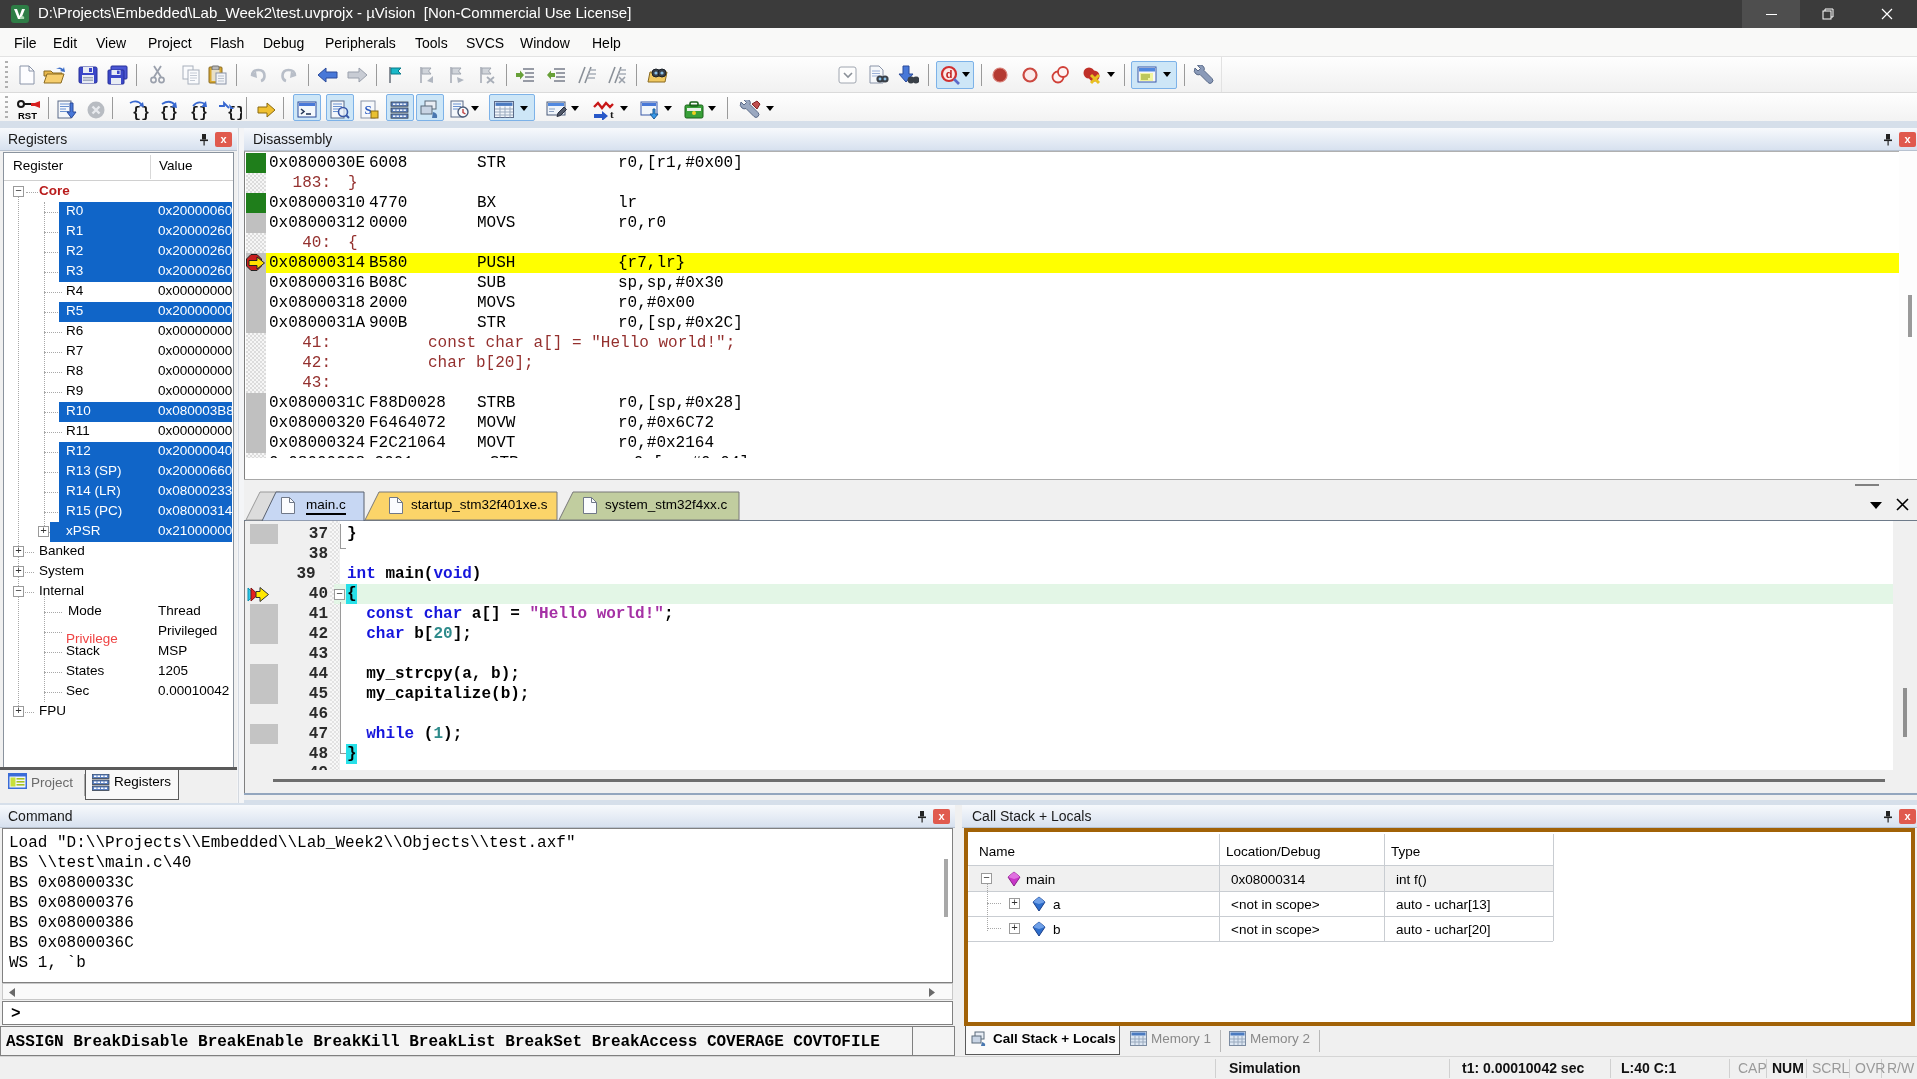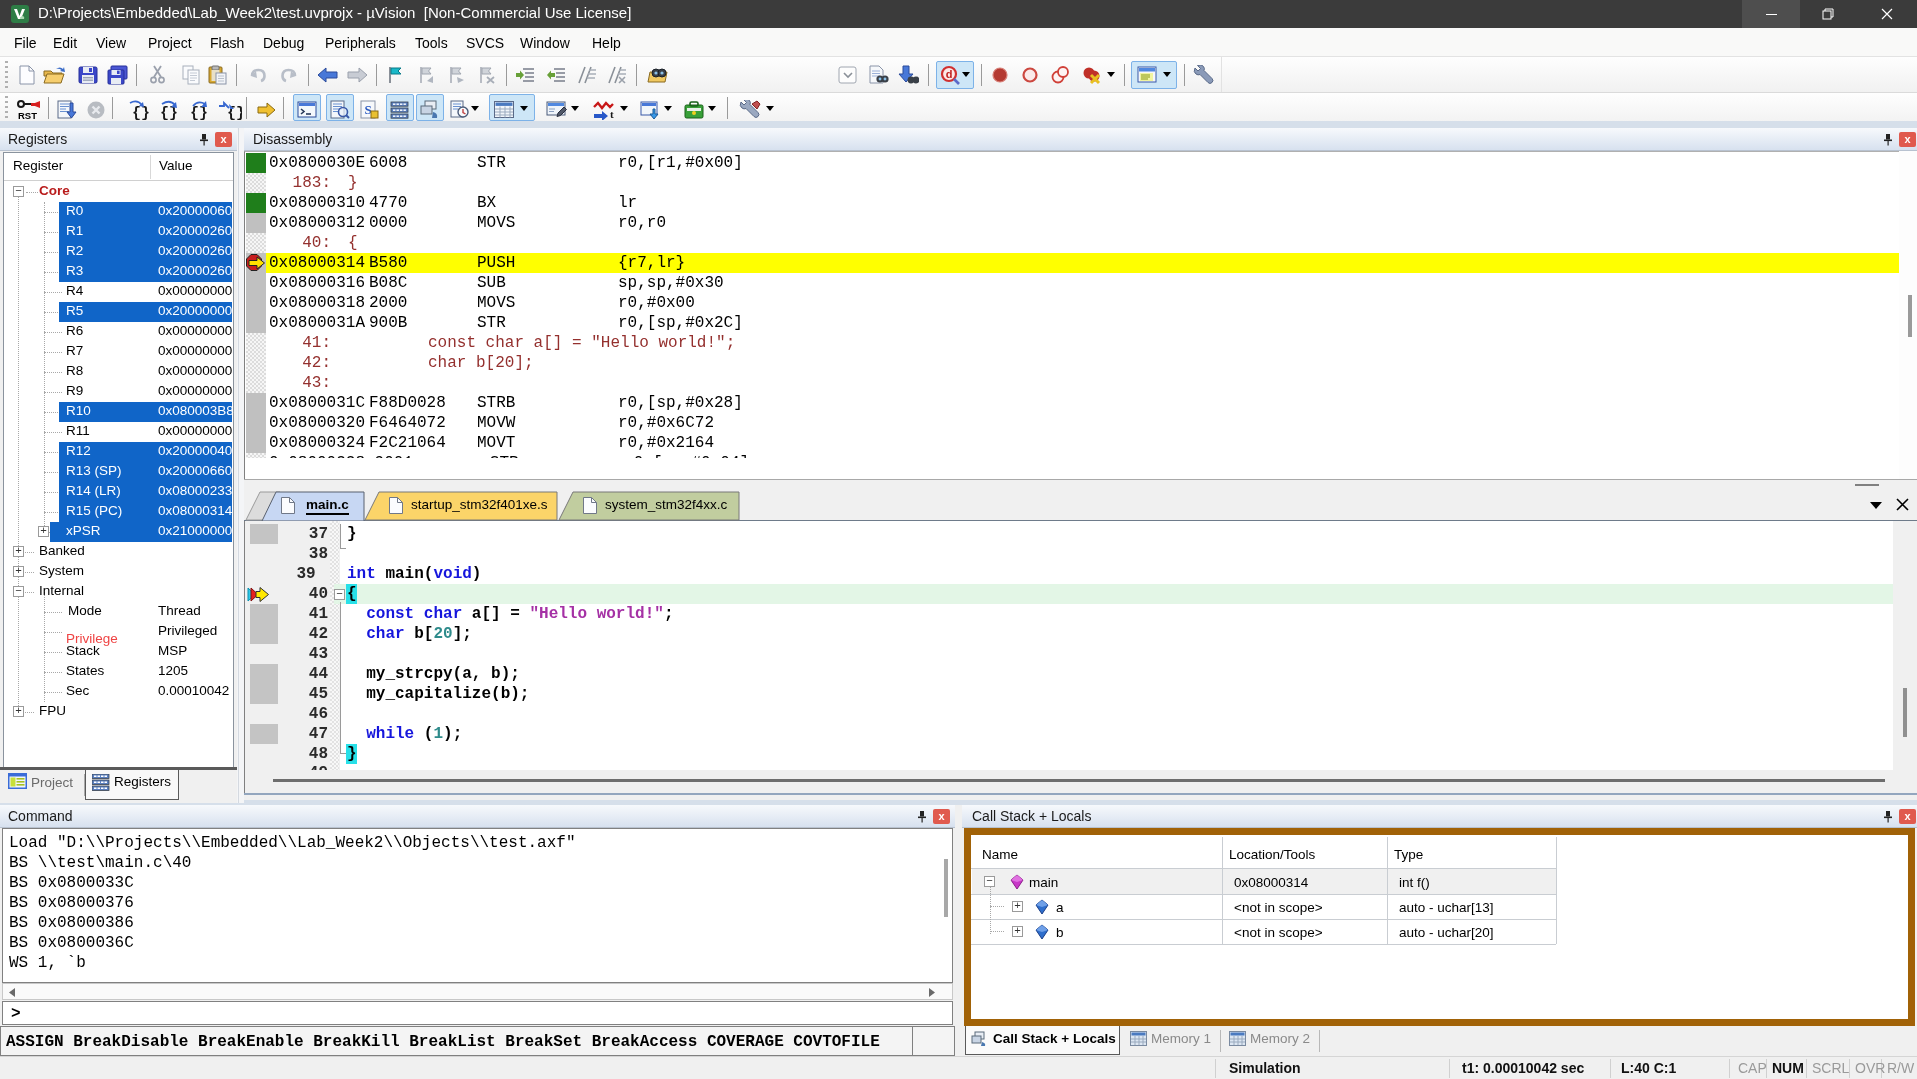--- a/index.html
+++ b/index.html
@@ -696,21 +696,21 @@
       <path d="M8.5 0.5 v5 h5" fill="none" stroke="#707888"></path>
     </svg>
   <svg class="abs" style="left:145px;top:7px;" width="14" height="17" viewBox="0 0 14 17">
       <path d="M0.5 0.5 h8 l5 5 v11 h-13 Z" fill="#FBFCFE" stroke="#707888"></path>
       <path d="M8.5 0.5 v5 h5" fill="none" stroke="#707888"></path>
     </svg>
   <svg class="abs" style="left:339px;top:7px;" width="14" height="17" viewBox="0 0 14 17">
       <path d="M0.5 0.5 h8 l5 5 v11 h-13 Z" fill="#FBFCFE" stroke="#707888"></path>
       <path d="M8.5 0.5 v5 h5" fill="none" stroke="#707888"></path>
     </svg>
-  <span class="t" style="left:62px;top:7px;font-weight:bold;border-bottom:2px solid #000;padding-bottom:1px;">main.c</span>
+  <span class="t" style="left:62px;top:7px;font-weight:normal;border-bottom:2px solid #000;padding-bottom:1px;">main.c</span>
   <span class="t" style="left:167px;top:7px;">startup_stm32f401xe.s</span>
   <span class="t" style="left:361px;top:7px;">system_stm32f4xx.c</span>
   <svg class="abs" style="left:1626px;top:12px;" width="14" height="8">
       <path d="M0 0 h12 l-6 7 Z" fill="#000"></path>
     </svg>
   <svg class="abs" style="left:1652px;top:8px;" width="14" height="14">
       <path d="M1 1 L12 12 M12 1 L1 12" stroke="#000" stroke-width="1.6"></path>
     </svg>
 
   <div class="abs" style="left:0;top:31px;width:1649px;height:249px;background:#fff;border-left:1px solid #808080;"></div>
@@ -819,23 +819,23 @@
 <div id="callstack" class="abs" style="left:962px;top:805px;width:955px;height:251px;background:#F0F0F0;">
   <div class="abs ptitle" style="left:0;top:0;width:955px;height:23px;">
     <span class="t ptext" style="left:10px;top:3px;">Call Stack + Locals</span>
     <svg class="abs" style="left:920px;top:5px;" width="12" height="14" viewBox="0 0 12 14">
         <path d="M4 1 h4 v5.5 h-4 Z" fill="#222"></path>
         <path d="M2 6.5 h8 v1.6 h-8 Z" fill="#222"></path>
         <path d="M5.5 8.1 h1.2 v4.5 h-1.2 Z" fill="#222"></path>
       </svg>
     <div class="closex" style="left:937px;top:4px;">x</div>
   </div>
-  <div id="csbody" class="abs" style="left:2px;top:23px;width:951px;height:198px;background:#fff;border:7px solid #a16207;">
+  <div id="csbody" class="abs" style="left:2px;top:23px;width:951px;height:198px;background:#fff;border:4px solid #a16207;">
     <span class="t" style="left:11px;top:12px;">Name</span>
-    <span class="t" style="left:258px;top:12px;">Location/Tools</span>
+    <span class="t" style="left:258px;top:12px;">Location/Debug</span>
     <span class="t" style="left:423px;top:12px;">Type</span>
     <div class="hline" style="left:0;top:33px;width:585px;"></div>
     <div class="abs" style="left:1px;top:34px;width:584px;height:25px;background:#F0F0F0;"></div>
     <div class="vline" style="left:251px;top:2px;height:107px;"></div>
     <div class="vline" style="left:416px;top:2px;height:107px;"></div>
     <div class="vline" style="left:585px;top:2px;height:107px;"></div>
     <div class="hline" style="left:0;top:59px;width:585px;"></div>
     <div class="hline" style="left:0;top:84px;width:585px;"></div>
     <div class="hline" style="left:0;top:109px;width:585px;"></div>
 

